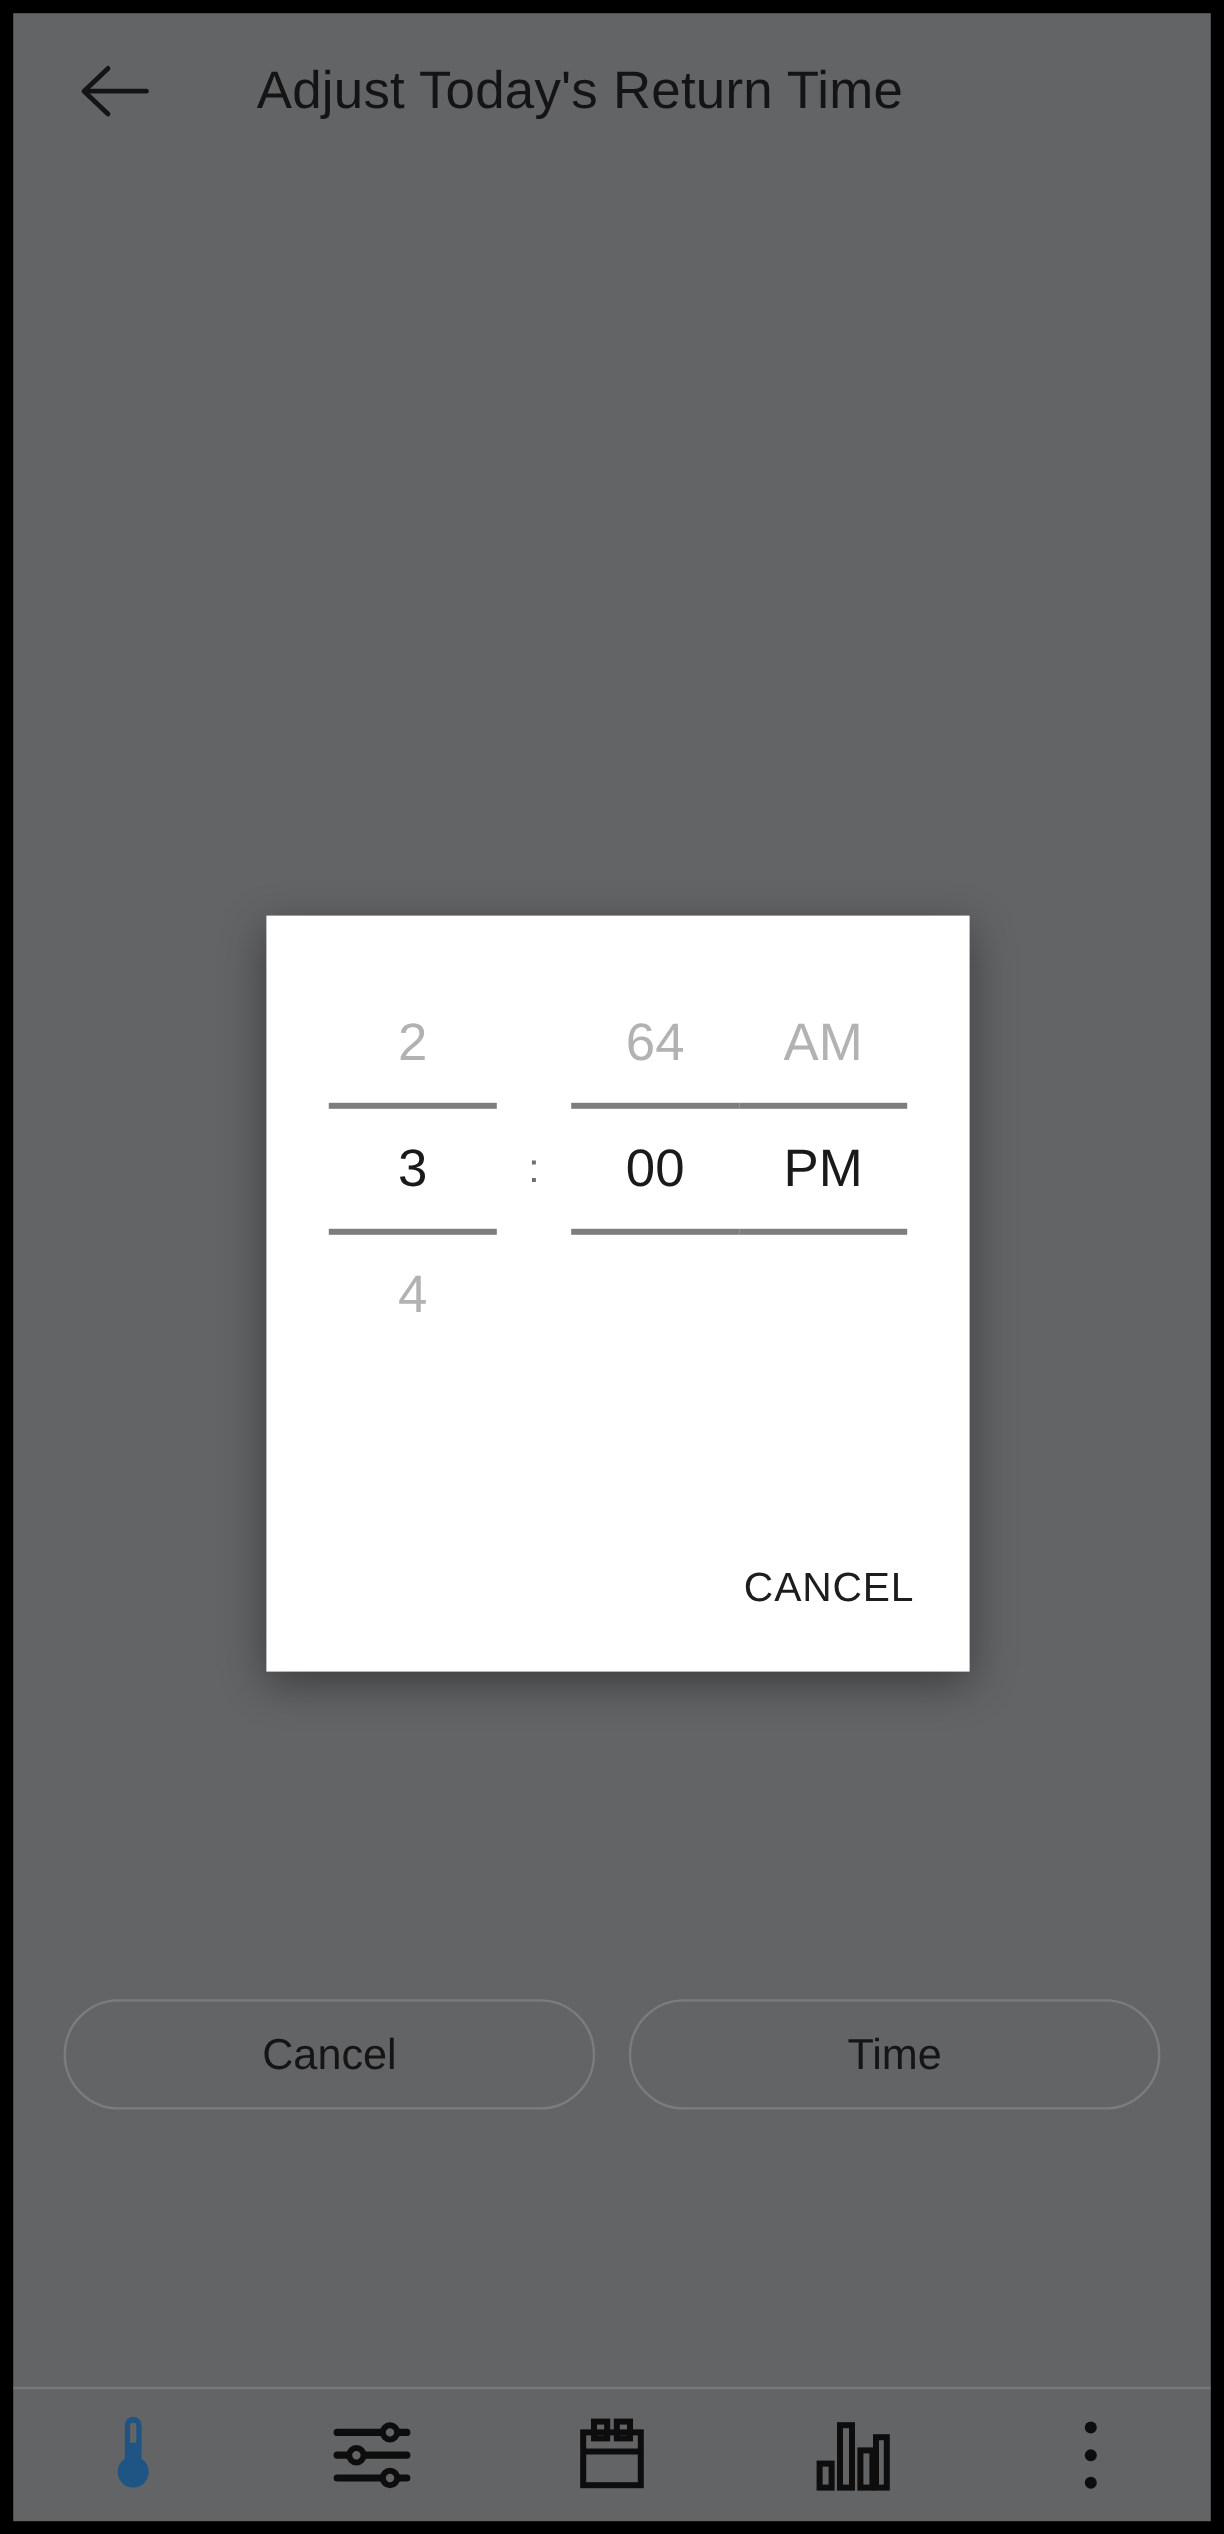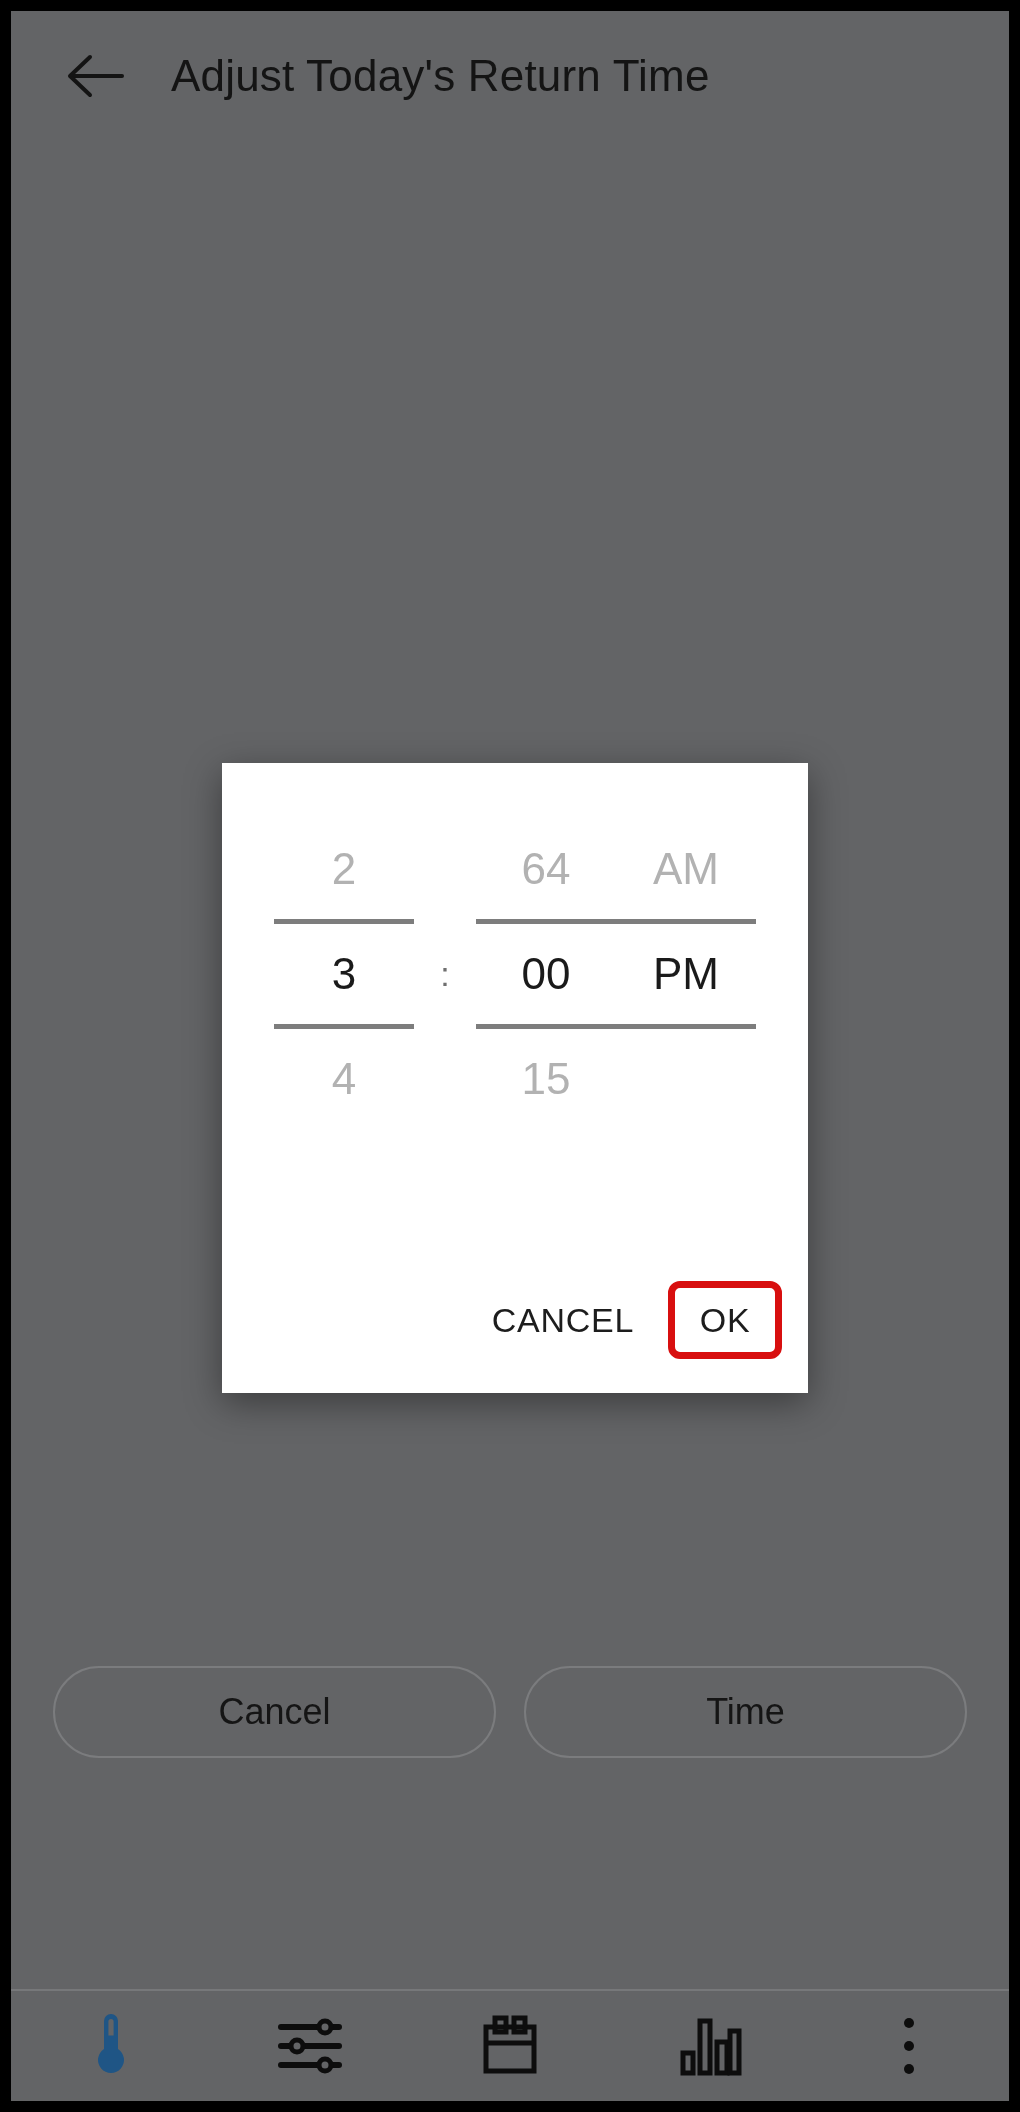--- a/index.html
+++ b/index.html
@@ -30,20 +30,21 @@
   }
 
   
   .appbar {
     position: absolute;
     left: 0; top: 0;
     width: 998px;
     height: 130px;
     display: flex;
     align-items: center;
+    gap: 43px;
   }
   .back-btn {
     width: 96px;
     height: 96px;
     margin-left: 36px;
     display: flex;
     align-items: center;
     justify-content: center;
     cursor: pointer;
   }
@@ -303,37 +304,33 @@
 
           <div class="col spacer">
             <div class="colon">:</div>
           </div>
 
           <div class="col">
             <div class="cell">64</div>
             <div class="rule"></div>
             <div class="cell selected">00</div>
             <div class="rule"></div>
-            <div class="cell">15</div>
           </div>
 
           <div class="col">
             <div class="cell">AM</div>
             <div class="rule"></div>
             <div class="cell selected">PM</div>
             <div class="rule"></div>
             <div class="cell"></div>
           </div>
 
         </div>
 
         <div class="dialog-buttons">
           <button class="dlg-btn">CANCEL</button>
-          <div class="ok-wrap">
-            <button class="dlg-btn">OK</button>
-          </div>
         </div>
 
       </div>
     </div>
 
   </div>
 </div>
 
 </body></html>

